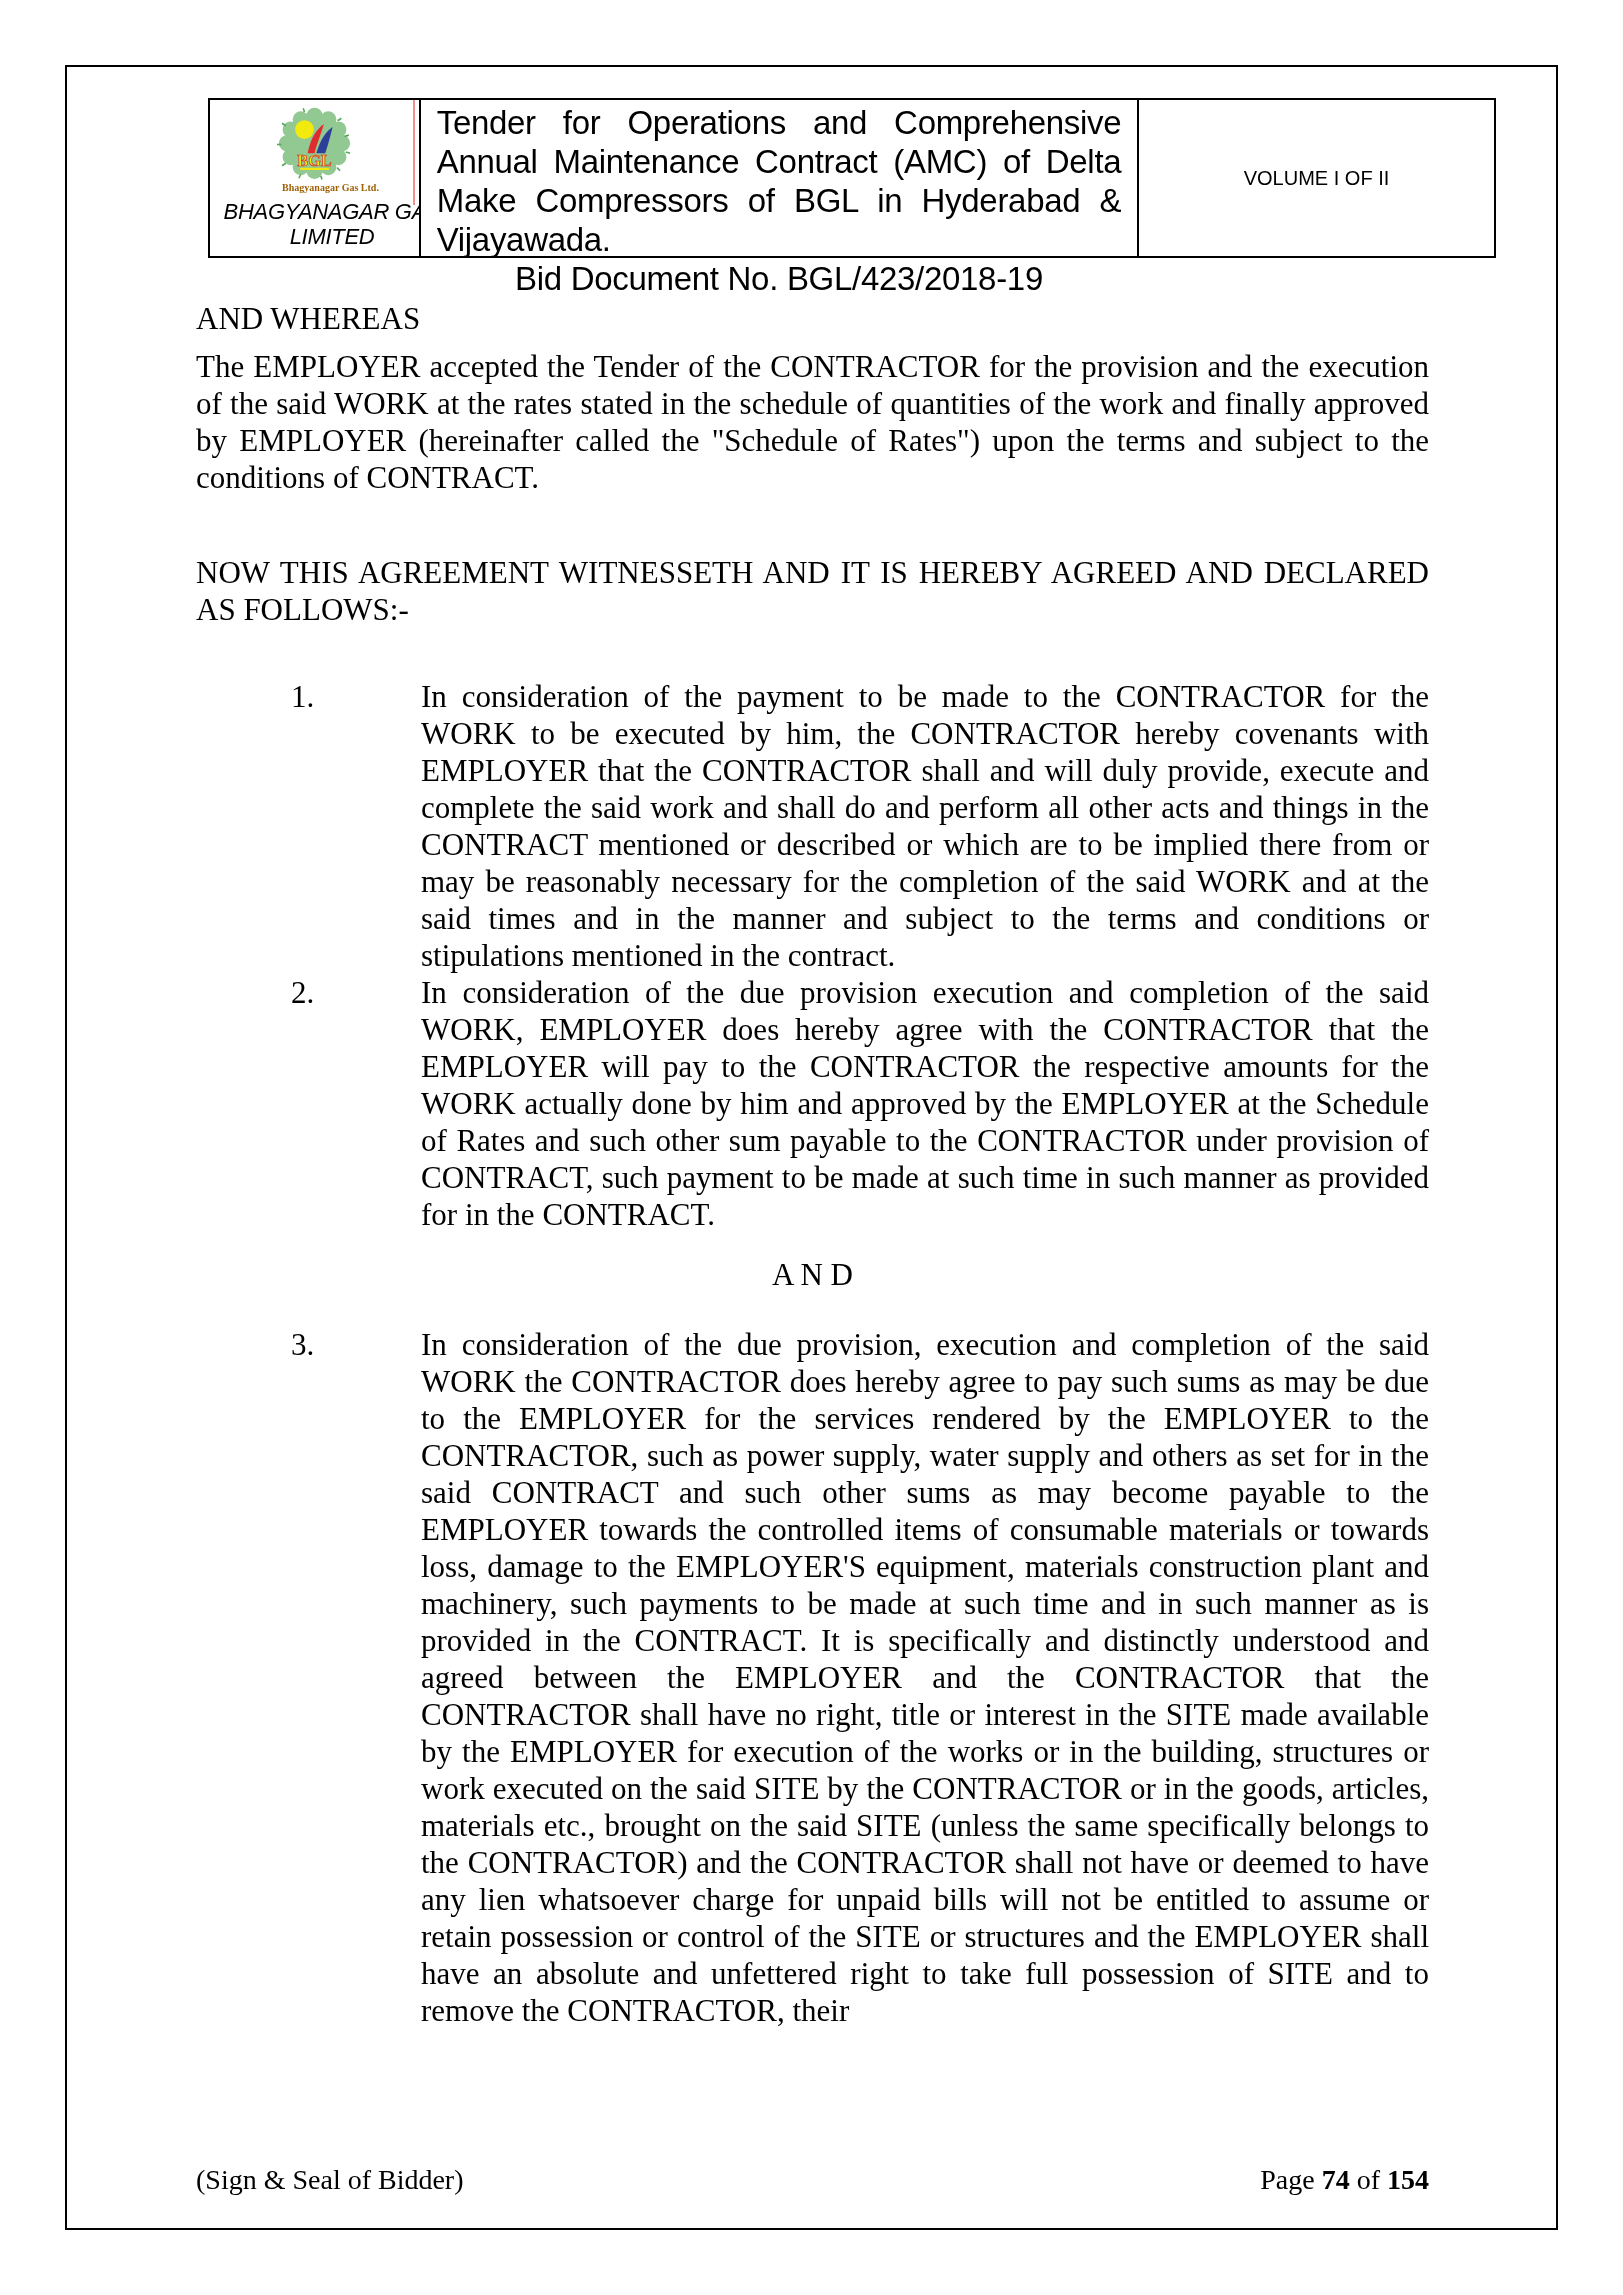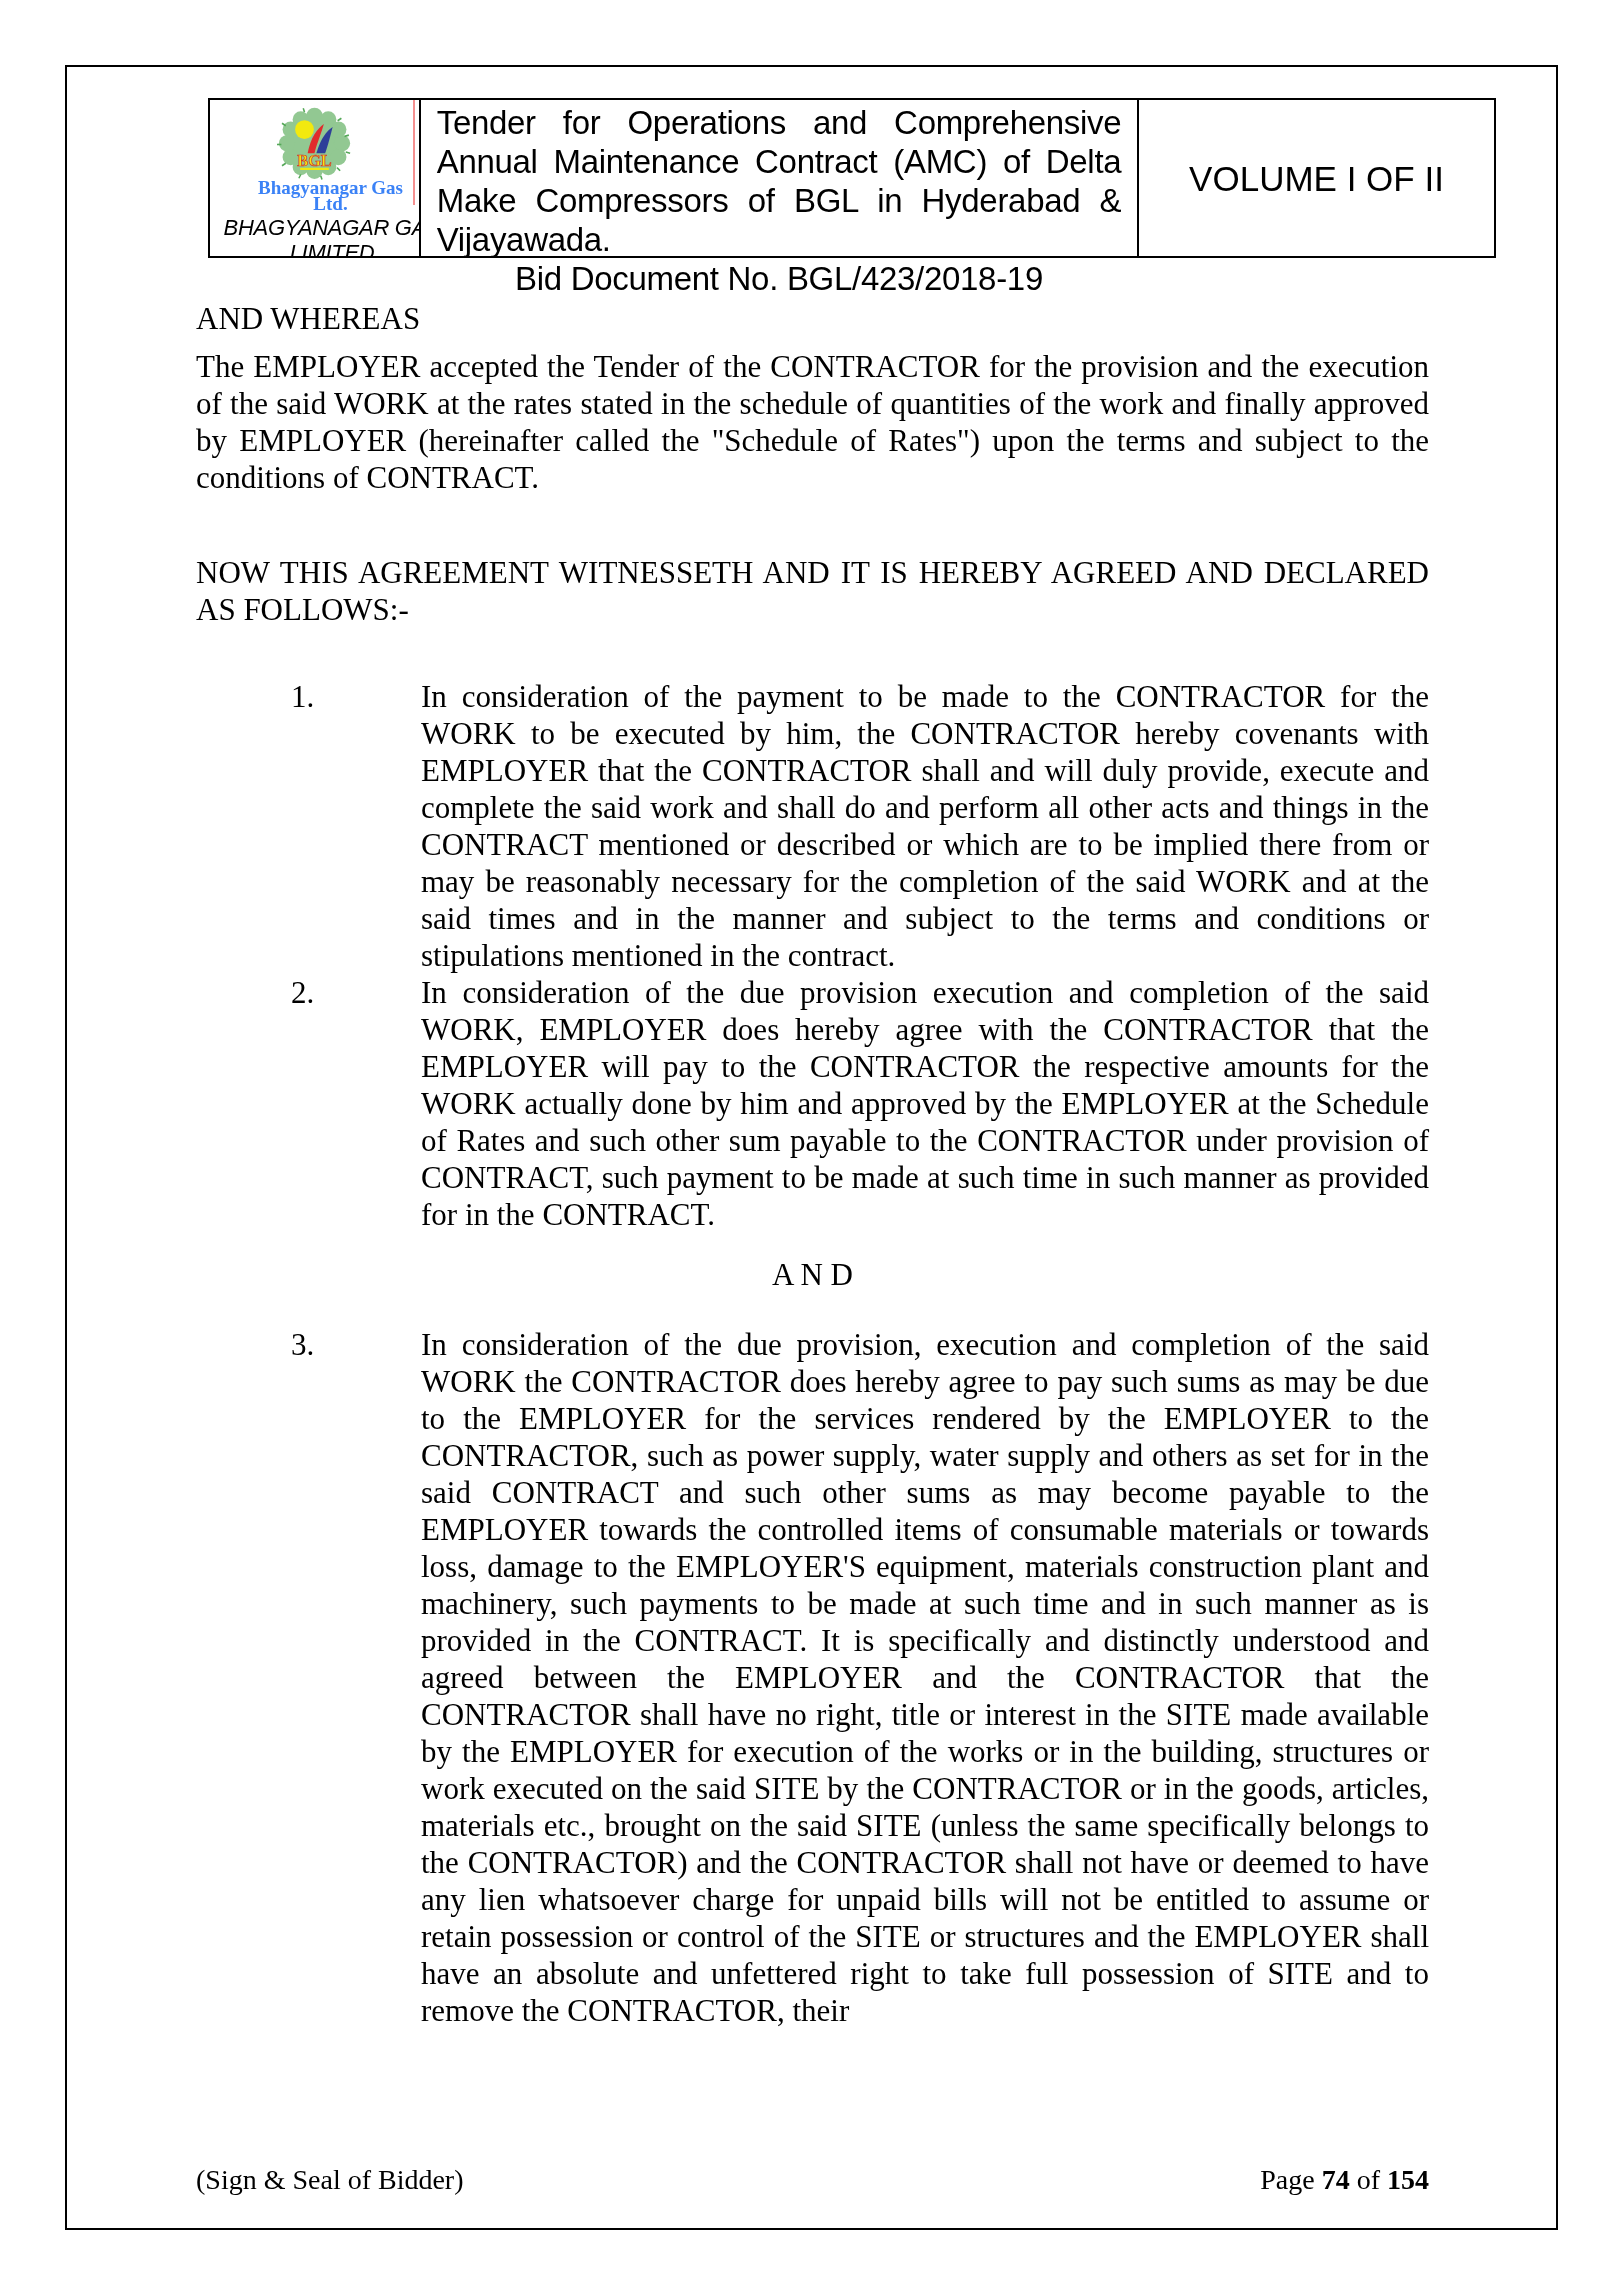--- a/index.html
+++ b/index.html
@@ -39,23 +39,23 @@
   .red-divider {
     position: absolute;
     left: 203px; top: 0;
     width: 2px; height: 105px;
     background: #f59090;
   }
   .bgl-logo { display: block; margin: 6.5px auto 0 auto; }
   .logo-caption {
     font-family: "Liberation Serif", "DejaVu Serif", serif;
     font-weight: bold;
-    font-size: 19px;
+    font-size: 10px;
     line-height: 15.7px;
-    color: #3b82f6;
+    color: #a16207;
     margin-top: -1.3px;
     margin-left: 32px;
   }
   .company-name {
     font-family: "Liberation Sans", "DejaVu Sans", sans-serif;
     font-size: 22px;
     line-height: 25px;
     letter-spacing: -0.3px;
     color: #000000;
     margin: 3.3px auto 0 auto;
@@ -75,21 +75,21 @@
   }
   .title-text { text-align: justify; }
   .bid-doc-no { text-align: center; }
   .volume-cell {
     flex: 1;
     display: flex;
     align-items: center;
     justify-content: center;
     text-align: center;
     font-family: "Liberation Sans", "DejaVu Sans", sans-serif;
-    font-size: 35px;
+    font-size: 20px;
     line-height: 39px;
     padding: 0 13px;
   }
 
   
   .doc-body {
     position: absolute;
     left: 196px; top: 300px;
     width: 1233px;
     font-size: 31px;

